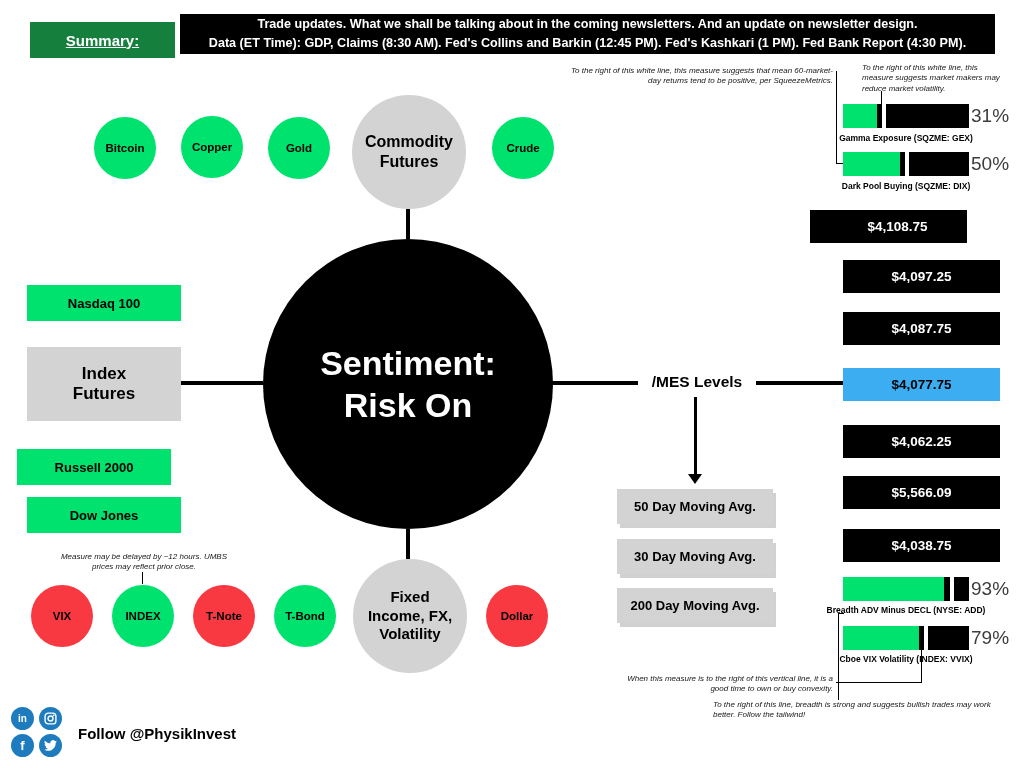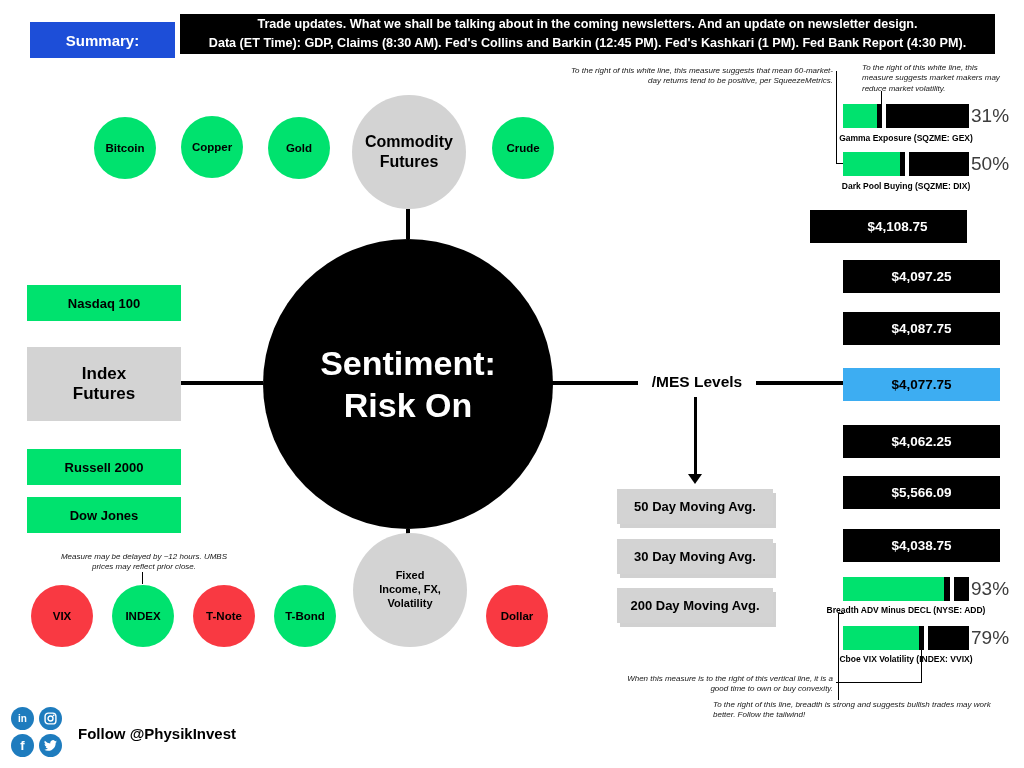--- a/index.html
+++ b/index.html
@@ -7,22 +7,22 @@
     --red:#F93942;
     --blue:#3DADF2;
     --gray:#D3D3D3;
     --sblue:#1E7CBE;
   }
   *{box-sizing:border-box;}
   body{margin:0;background:#fff;font-family:"Liberation Sans",sans-serif;color:#000;}
   #canvas{position:relative;width:1024px;height:768px;background:#fff;overflow:hidden;}
   .abs{position:absolute;}
 
-  .summary-box{background:#1d4ed8;color:#fff;display:flex;align-items:center;justify-content:center;
-    font-weight:700;font-size:15px;}
+  .summary-box{background:#15803d;color:#fff;display:flex;align-items:center;justify-content:center;
+    font-weight:700;font-size:15px;text-decoration:underline;}
   .banner{background:#000;color:#fff;display:flex;flex-direction:column;justify-content:center;
     text-align:center;font-weight:700;font-size:12.6px;line-height:1.5;}
 
   .hub-circle{width:290px;height:290px;border-radius:50%;background:#000;color:#fff;
     display:flex;flex-direction:column;align-items:center;justify-content:center;
     font-weight:700;font-size:34px;line-height:1.25;text-align:center;}
 
   .gray-circle{border-radius:50%;background:var(--gray);display:flex;flex-direction:column;
     align-items:center;justify-content:center;font-weight:700;text-align:center;line-height:1.25;}
   .gray-box{background:var(--gray);display:flex;flex-direction:column;align-items:center;
@@ -104,28 +104,28 @@
     <span>Crude</span>
   </div>
 
   <div class="abs gray-box" style="left:27px;top:347px;width:154px;height:74px;font-size:17px;">
     <div>Index</div>
     <div>Futures</div>
   </div>
   <div class="abs rect-item" style="left:27px;top:285px;" data-color="green">
     <span>Nasdaq 100</span>
   </div>
-  <div class="abs rect-item" style="left:27px;top:449px;text-align:right;" data-color="green">
+  <div class="abs rect-item" style="left:17px;top:449px;text-align:right;" data-color="green">
     <span>Russell 2000</span>
   </div>
   <div class="abs rect-item" style="left:27px;top:497px;" data-color="green">
     <span>Dow Jones</span>
   </div>
 
-  <div class="abs gray-circle" style="left:353px;top:533px;width:114px;height:114px;font-size:11px;">
+  <div class="abs gray-circle" style="left:353px;top:559px;width:114px;height:114px;font-size:15px;">
     <div>Fixed</div>
     <div>Income, FX,</div>
     <div>Volatility</div>
   </div>
   <div class="abs item-circle" style="left:31px;top:585px;" data-color="red">
     <span>VIX</span>
   </div>
   <div class="abs item-circle" style="left:112px;top:585px;" data-color="green">
     <span>INDEX</span>
   </div>

